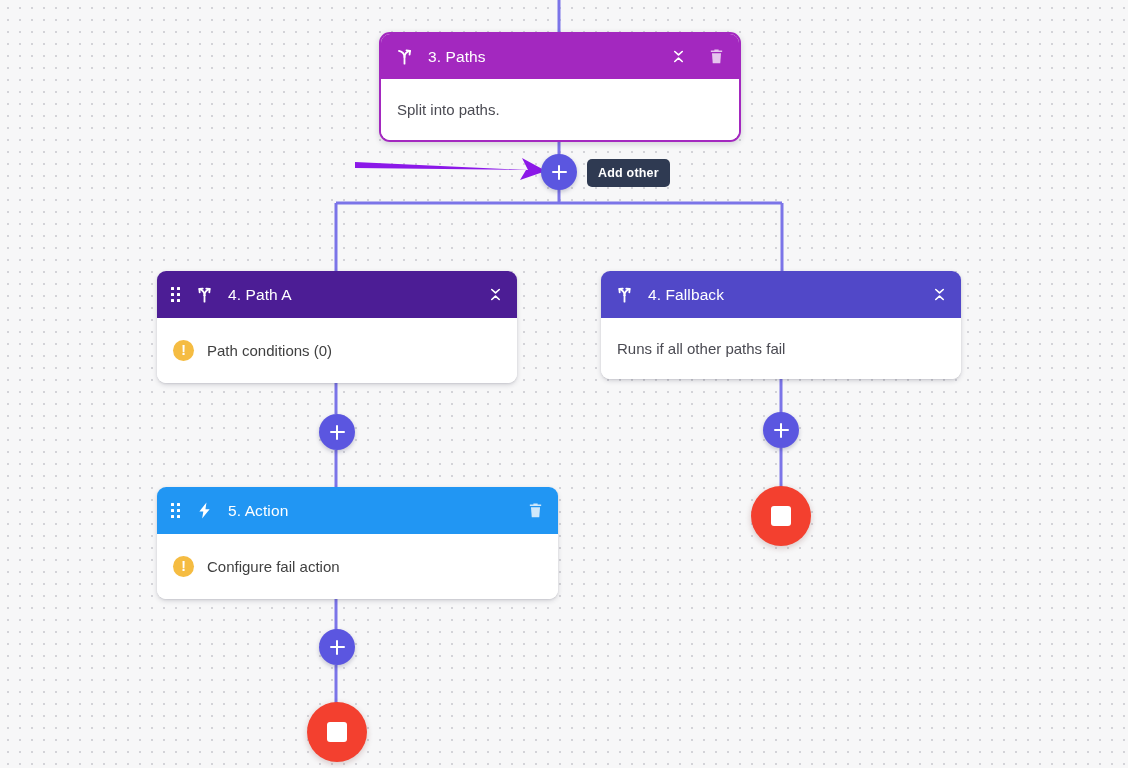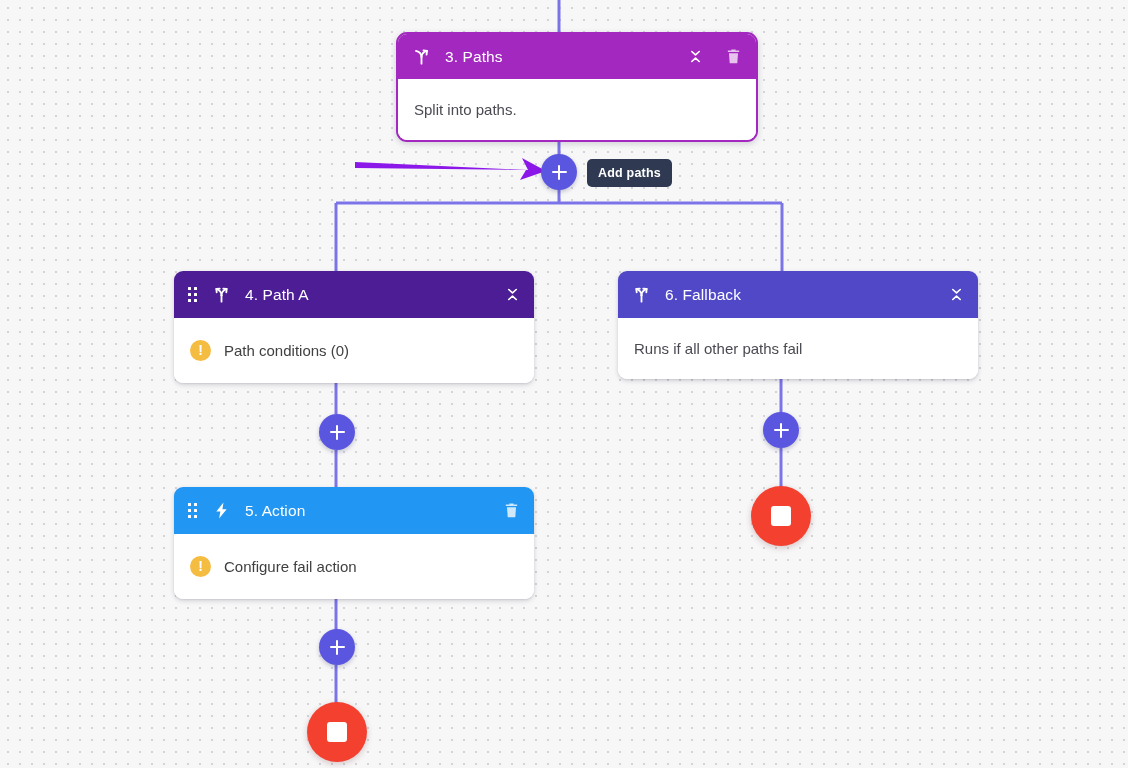--- a/index.html
+++ b/index.html
@@ -32,21 +32,20 @@
     pointer-events: none;
   }
 
   
   .card {
     position: absolute;
     background: #ffffff;
     border-radius: 9px;
     box-shadow: 0 2px 5px rgba(35,35,60,0.16), 0 1px 2px rgba(35,35,60,0.10);
     overflow: hidden;
-    margin-left: 17px;
   }
   .card.selected {
     border: 2px solid #a328bf;
     border-radius: 11px;
     box-shadow: 0 2px 6px rgba(35,35,60,0.18);
   }
 
   .card-header {
     display: flex;
     align-items: center;
@@ -293,35 +292,35 @@
     <div class="card-header" style="background:#5148c8;">
       <span class="hdr-icon" style="margin-right:14px;">
         <svg width="19" height="19" viewBox="0 0 24 24" fill="none" stroke="#ffffff" stroke-width="2.3" stroke-linecap="round" stroke-linejoin="round">
           <path d="M12 21 L12 13"></path>
           <path d="M12 13 C12 8 16 6 18.5 5"></path>
           <path d="M12 13 C12 8 8 6 5.5 5"></path>
           <path d="M18.5 5 L14.2 4.6 M18.5 5 L18.1 9.3"></path>
           <path d="M5.5 5 L9.8 4.6 M5.5 5 L5.9 9.3"></path>
         </svg>
       </span>
-      <span class="hdr-title">6. Fallback</span>
+      <span class="hdr-title">4. Fallback</span>
       <span class="hdr-spacer"></span>
       <span class="hdr-icon">
         <svg width="15" height="15" viewBox="0 0 24 24" fill="none" stroke="#ffffff" stroke-width="2.6" stroke-linecap="round" stroke-linejoin="round">
           <path d="M6 4 L12 9.5 L18 4"></path>
           <path d="M6 20 L12 14.5 L18 20"></path>
         </svg>
       </span>
     </div>
     <div class="card-body">
       <span class="body-text">Runs if all other paths fail</span>
     </div>
   </div>
 
-  <div class="card" style="left:157px; top:487px; width:360px;">
+  <div class="card" style="left:157px; top:487px; width:401px;">
     <div class="card-header" style="background:#2196f3;">
       <span class="drag-handle">
         <i></i>
           <i></i>
           <i></i>
           <i></i>
           <i></i>
           <i></i>
       </span>
       <span class="hdr-icon" style="margin-right:14px;">
@@ -345,21 +344,21 @@
   </div>
 
   <div class="plus-btn" style="left:541px; top:154px;"></div>
 
   <div class="plus-btn" style="left:319px; top:414px;"></div>
 
   <div class="plus-btn" style="left:319px; top:629px;"></div>
 
   <div class="plus-btn" style="left:763px; top:412px;"></div>
 
-  <div class="tooltip" style="left:587px; top:159px;">Add paths</div>
+  <div class="tooltip" style="left:587px; top:159px;">Add other</div>
 
   <div class="stop-btn" style="left:307px; top:702px;">
     <i></i>
   </div>
 
   <div class="stop-btn" style="left:751px; top:486px;">
     <i></i>
   </div>
 
 </div>

